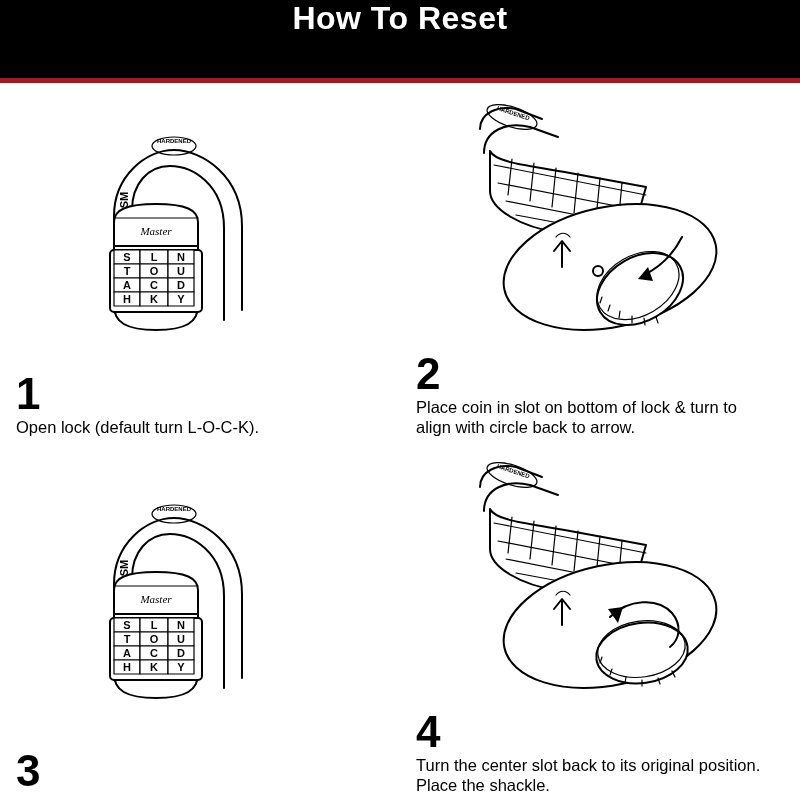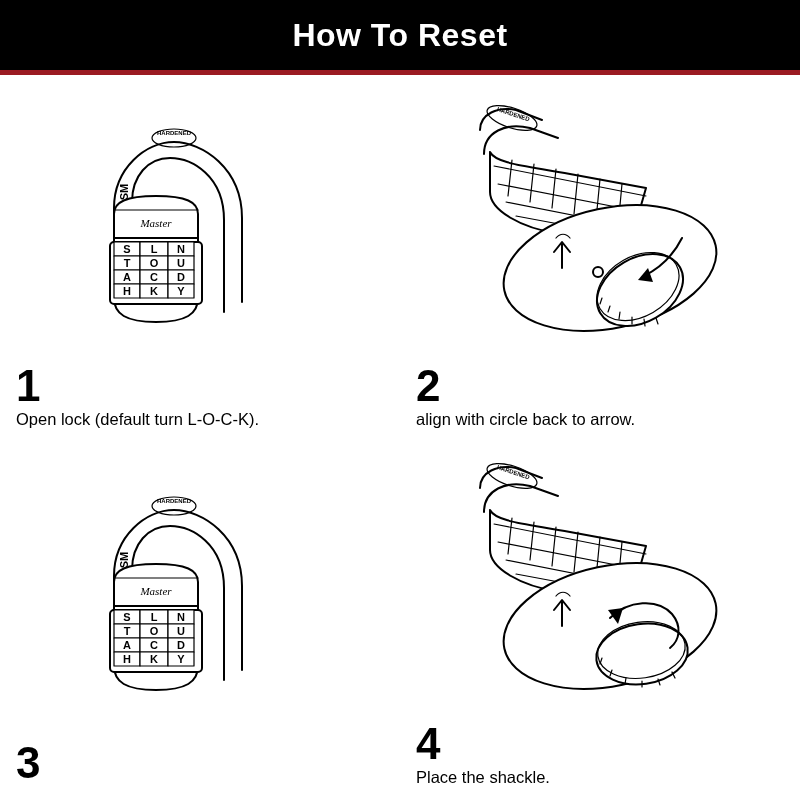--- a/index.html
+++ b/index.html
@@ -16,24 +16,24 @@
   .page {
     position: relative;
     width: 800px;
     height: 800px;
     box-sizing: border-box;
   }
   
   .header {
     position: relative;
     width: 800px;
-    height: 70px;
+    height: 78px;
     background: #000000;
     display: flex;
-    align-items: center;
+    align-items: flex-start;
     justify-content: center;
     box-sizing: border-box;
   }
   .header-title {
     color: #ffffff;
     font-size: 32px;
     font-weight: bold;
     letter-spacing: 0.5px;
     font-family: "Liberation Sans", sans-serif;
   }
@@ -238,20 +238,21 @@
           </g>
 
           <g>
             <path class="stroke" d="M232 146 C224 162 210 176 194 184"></path>
             <path class="fillblack" d="M198 176 L188 188 L203 190 Z"></path>
           </g>
         </svg>
       </div>
       <div class="step-number">2</div>
       <p class="step-text">
+        <span>Place coin in slot on bottom of lock &amp; turn to</span>
         <span class="line2">align with circle back to arrow.</span>
       </p>
     </div>
 
     <div class="step">
       <div class="art">
         <svg width="260" height="262" viewBox="0 0 260 262">
           <path class="stroke" d="M150 232 L150 140 C150 96 118 78 96 78 C74 78 58 96 58 122 L58 150" transform="translate(4,-12)"></path>
           <path class="stroke" d="M168 222 L168 138 C168 88 128 62 100 62 C72 62 40 88 40 128 L40 152" transform="translate(4,-12)"></path>
           <path class="thin" d="M44 140 L62 140" transform="translate(4,-12)"></path>
@@ -339,18 +340,19 @@
             </g>
           </g>
           <g>
             <path class="stroke" d="M160 168 C178 150 208 148 222 164 C232 176 230 190 220 198"></path>
             <path class="fillblack" d="M168 174 L158 160 L173 158 Z"></path>
           </g>
         </svg>
       </div>
       <div class="step-number">4</div>
       <p class="step-text">
+        <span>Turn the center slot back to its original position.</span>
         <span class="line2">Place the shackle.</span>
       </p>
     </div>
 
   </div>
 </div>
 
 </body></html>

